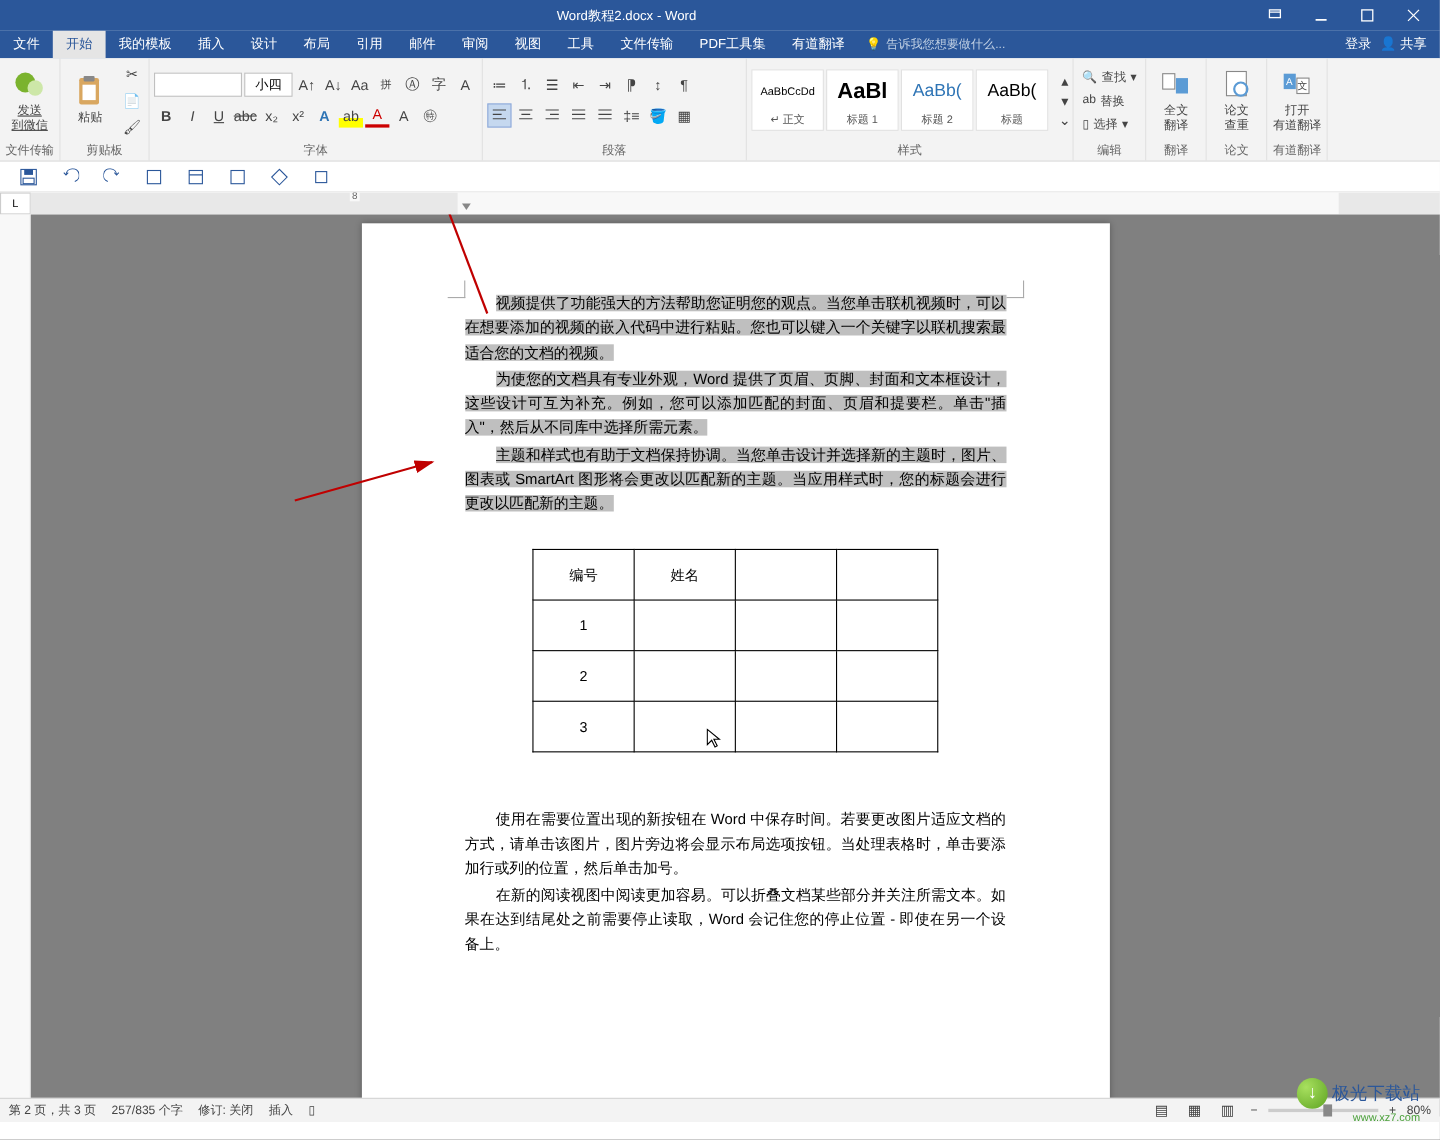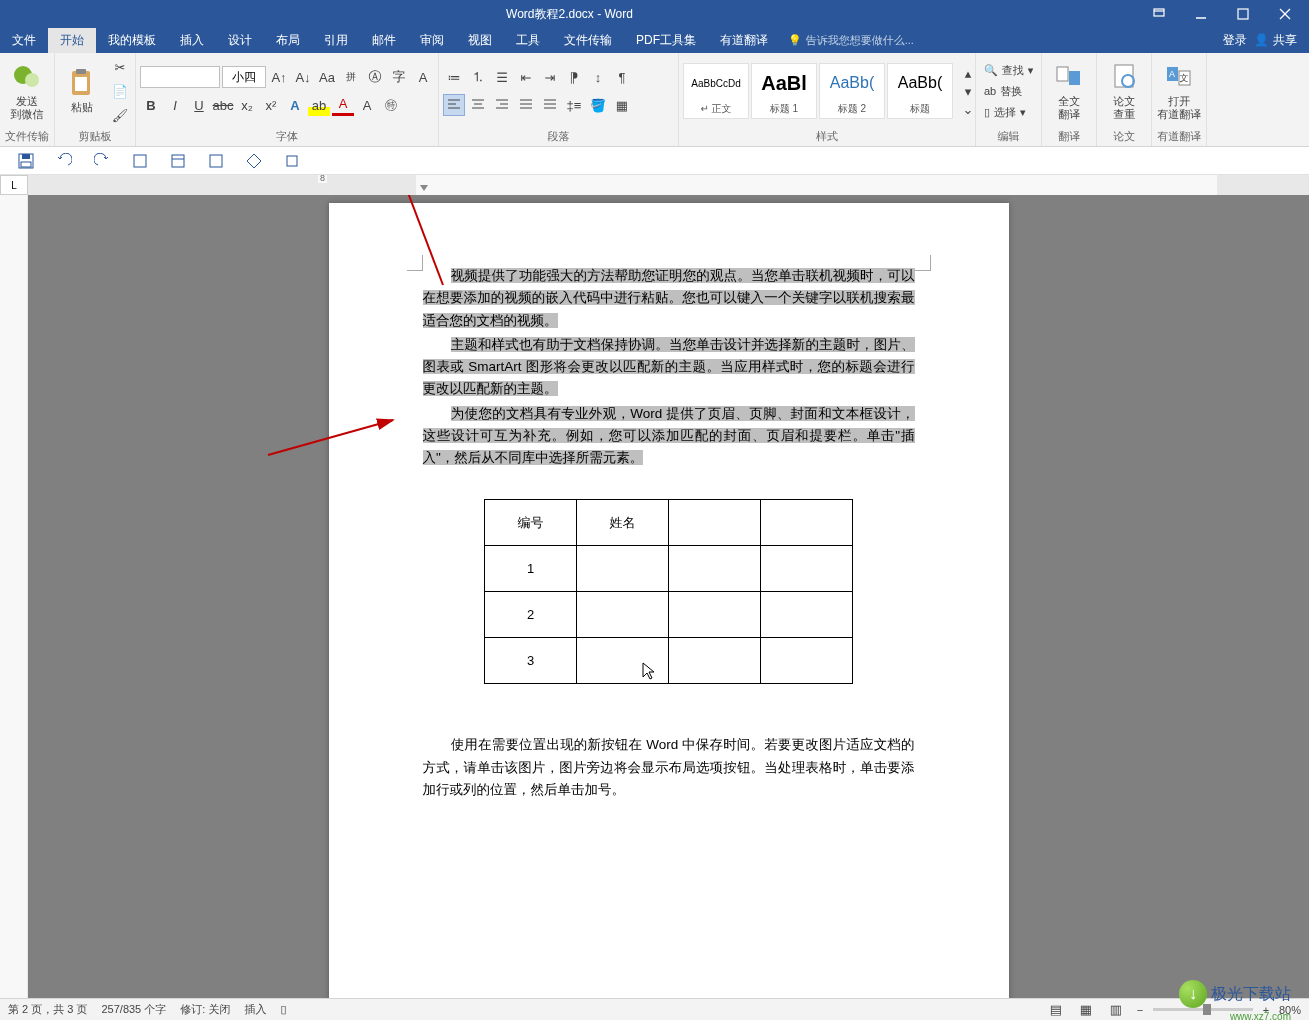--- a/index.html
+++ b/index.html
@@ -145,21 +145,21 @@
 <div class="ribbon">
   <div class="ribbon-group">
     <div class="ribbon-group-content">
       <div class="ribbon-big-btn">
         <div class="icon">
             <svg viewBox="0 0 32 32">
               <circle cx="12" cy="14" r="9" fill="#7bb32e"></circle>
               <circle cx="21" cy="19" r="7" fill="#cde7a8"></circle>
             </svg>
           </div>
-        <div class="lbl" style="white-space:pre-line;">发送
+        <div class="lbl" style="white-space:pre-line;text-decoration:underline;">发送
 到微信</div>
       </div>
     </div>
     <div class="ribbon-group-label">文件传输</div>
   </div>
 
   <div class="ribbon-group">
     <div class="ribbon-group-content">
       <div class="ribbon-big-btn">
         <div class="icon">
@@ -433,22 +433,22 @@
 <div class="workspace">
   <div class="ruler-v">
     <div class="ruler-v-inner"></div>
   </div>
   <div class="doc-area">
     <div class="page">
       <div class="page-corner-tl"></div>
       <div class="page-corner-tr"></div>
 
       <div class="para"><span class="indent"></span><span class="sel" style="background:#bfbfbf;">视频提供了功能强大的方法帮助您证明您的观点。当您单击联机视频时，可以在想要添加的视频的嵌入代码中进行粘贴。您也可以键入一个关键字以联机搜索最适合您的文档的视频。</span></div>
+      <div class="para"><span class="indent"></span><span class="sel" style="background:#bfbfbf;">为使您的文档具有专业外观，Word 提供了页眉、页脚、封面和文本框设计，这些设计可互为补充。例如，您可以添加匹配的封面、页眉和提要栏。单击"插入"，然后从不同库中选择所需元素。</span></div>
       <div class="para"><span class="indent"></span><span class="sel" style="background:#bfbfbf;">主题和样式也有助于文档保持协调。当您单击设计并选择新的主题时，图片、图表或 SmartArt 图形将会更改以匹配新的主题。当应用样式时，您的标题会进行更改以匹配新的主题。</span></div>
-      <div class="para"><span class="indent"></span><span class="sel" style="background:#bfbfbf;">为使您的文档具有专业外观，Word 提供了页眉、页脚、封面和文本框设计，这些设计可互为补充。例如，您可以添加匹配的封面、页眉和提要栏。单击"插入"，然后从不同库中选择所需元素。</span></div>
 
       <table class="doc-table">
         <tbody>
             <tr>
               <td>编号</td>
               <td>姓名</td>
               <td></td>
               <td></td>
             </tr>
         <tr>
@@ -467,20 +467,21 @@
               <td>3</td>
               <td></td>
               <td></td>
               <td></td>
             </tr>
       </tbody>
         </table>
 
       <div style="height:30px;"></div>
       <div class="para"><span class="indent"></span><span>使用在需要位置出现的新按钮在 Word 中保存时间。若要更改图片适应文档的方式，请单击该图片，图片旁边将会显示布局选项按钮。当处理表格时，单击要添加行或列的位置，然后单击加号。</span></div>
+      <div class="para"><span class="indent"></span><span>在新的阅读视图中阅读更加容易。可以折叠文档某些部分并关注所需文本。如果在达到结尾处之前需要停止读取，Word 会记住您的停止位置 - 即使在另一个设备上。</span></div>
     </div>
 
     <svg class="arrow" style="left:350px; top:-60px;" width="80" height="160">
       <defs>
           <marker id="ah1" markerWidth="10" markerHeight="10" refX="8" refY="3" orient="auto">
             <path d="M0,0 L9,3 L0,6 Z" fill="#c00000"></path>
           </marker>
         </defs>
       <line x1="65" y1="150" x2="10" y2="5" stroke="#c00000" stroke-width="2" marker-end="url(#ah1)"></line>
     </svg>

